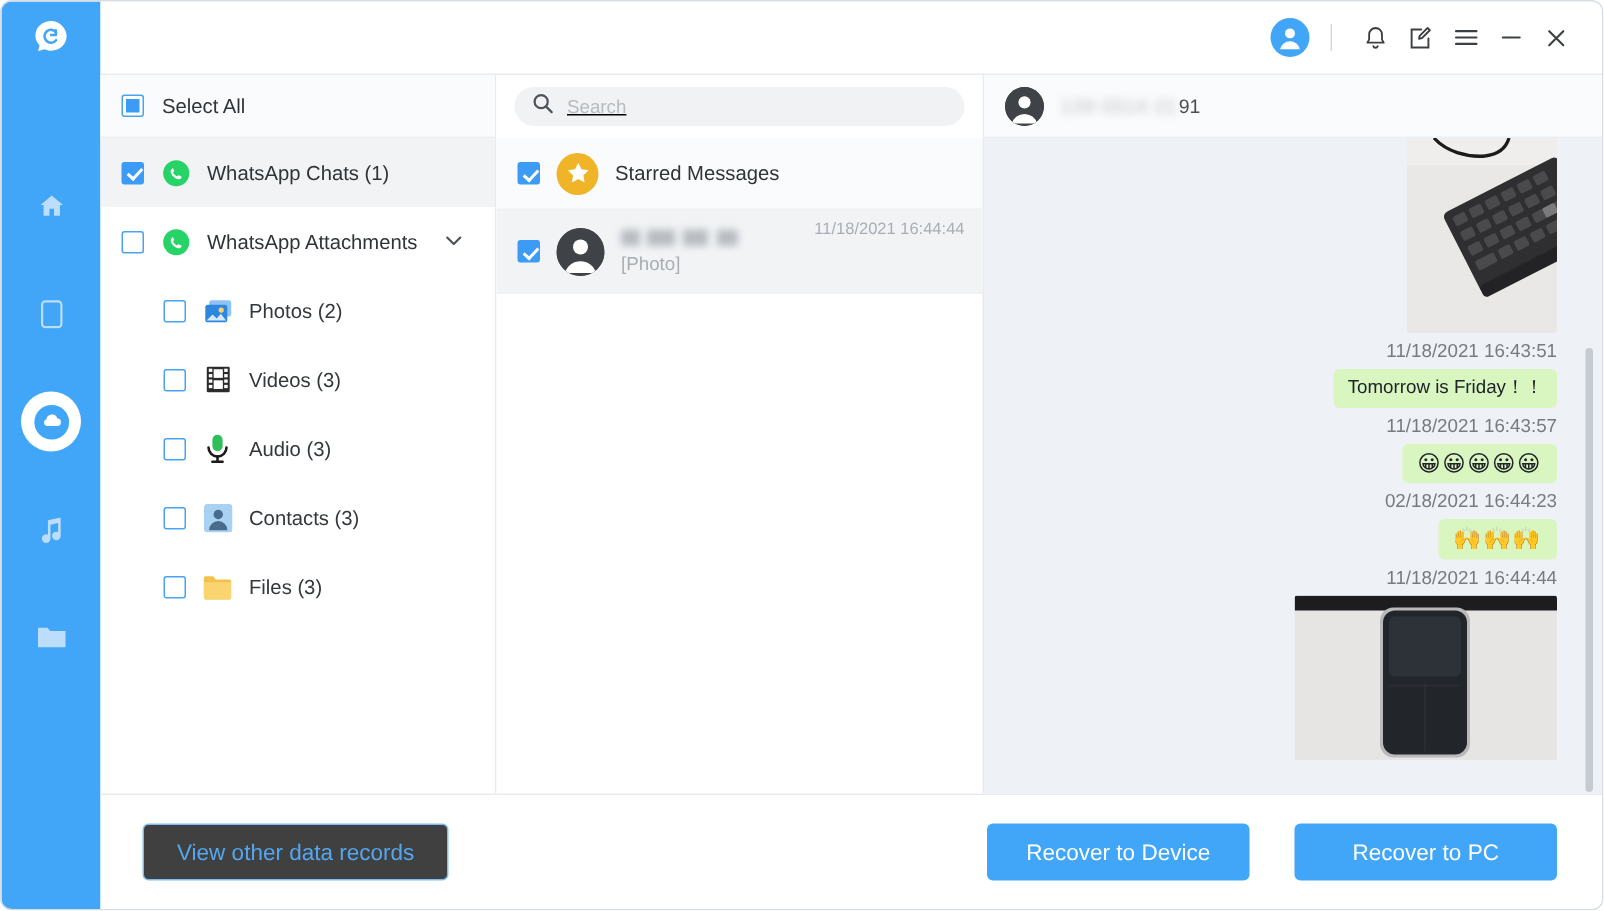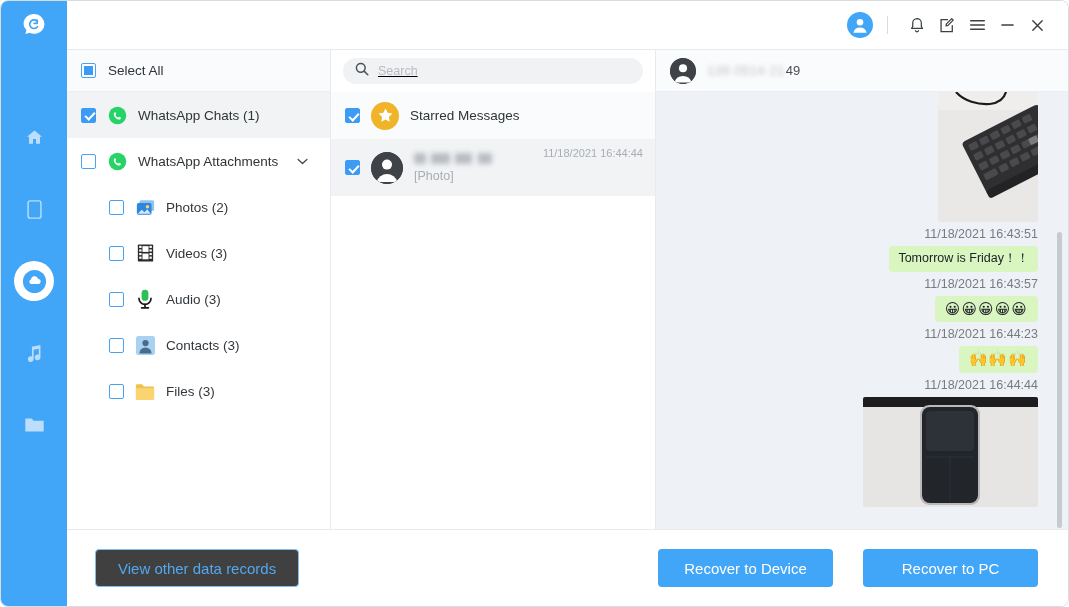--- a/index.html
+++ b/index.html
@@ -534,21 +534,21 @@
         <div class="conv-head">
           <div class="pers-av">
             <svg width="26" height="26" viewBox="0 0 32 32">
                 <circle cx="16" cy="16" r="16" fill="#3f4347"></circle>
                 <circle cx="16" cy="12.6" r="5" fill="#fff"></circle>
                 <path d="M5.6 30a10.8 10.8 0 0 1 20.8 0z" fill="#fff"></path>
               </svg>
           </div>
           <div class="conv-phone">
             <span class="phone-blur">139 0514 21</span>
-              <span>49</span>
+              <span>91</span>
           </div>
         </div>
 
         <div class="conv-body">
           <div class="msg-col">
 
             <div class="photo" style="width:100px;height:130px;margin-top:0;">
               <svg width="100" height="130" viewBox="0 0 100 130">
                 <rect width="100" height="130" fill="#e9e8e6"></rect>
                 <rect y="0" width="100" height="18" fill="#efeeec"></rect>
@@ -588,21 +588,21 @@
             </div>
 
             <div class="ts">11/18/2021 16:43:51</div>
 
             <div class="bubble">Tomorrow is Friday！！</div>
 
             <div class="ts">11/18/2021 16:43:57</div>
 
             <div class="bubble emoji">😀😀😀😀😀</div>
 
-            <div class="ts">11/18/2021 16:44:23</div>
+            <div class="ts">02/18/2021 16:44:23</div>
 
             <div class="bubble emoji">🙌🙌🙌</div>
 
             <div class="ts">11/18/2021 16:44:44</div>
 
             <div class="photo" style="width:175px;height:110px;">
               <svg width="175" height="110" viewBox="0 0 175 110">
                 <rect width="175" height="110" fill="#e6e5e3"></rect>
                 <rect y="0" width="175" height="10" fill="#1d1d1f"></rect>
                 <rect x="57" y="8" width="60" height="100" rx="9" fill="#b9b9bb"></rect>

